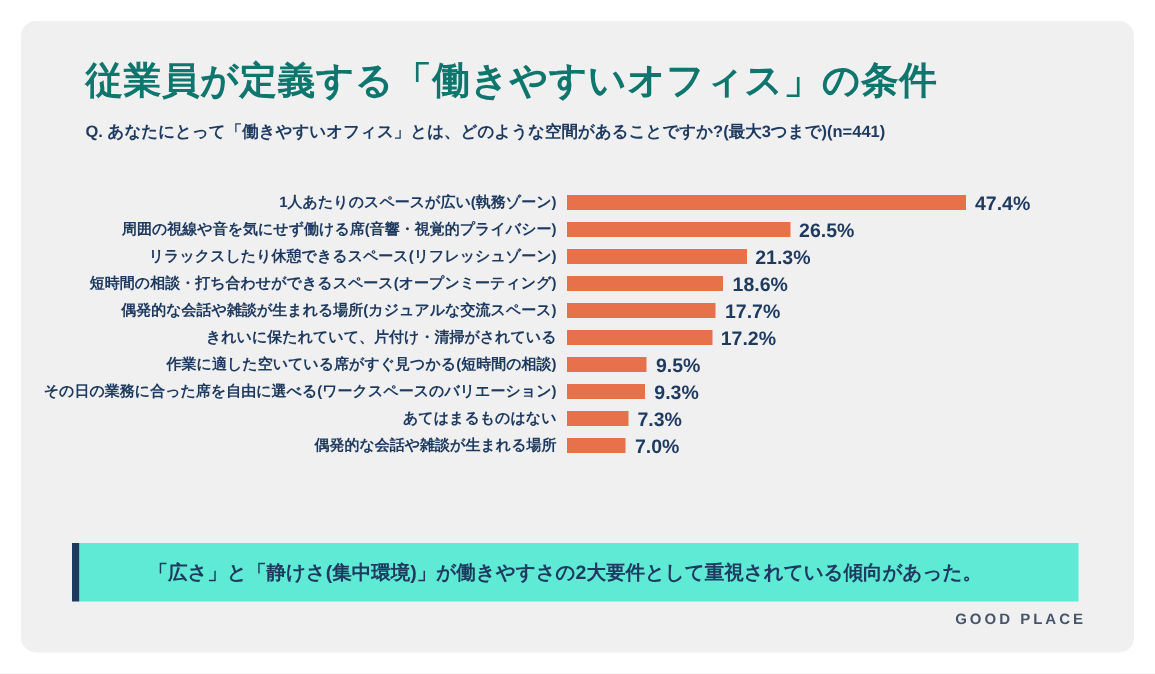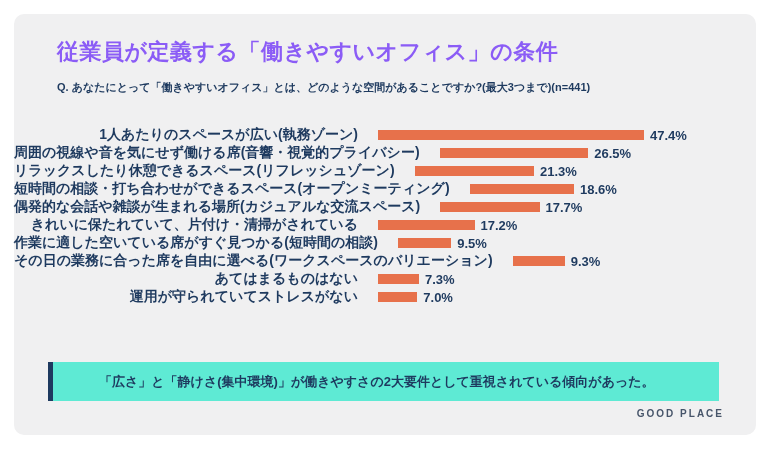--- a/index.html
+++ b/index.html
@@ -6,31 +6,31 @@
   body{
     width:770px;height:449px;background:#ffffff;position:relative;overflow:hidden;
     font-family:"Liberation Sans","DejaVu Sans",sans-serif;
   }
   .card{
     position:absolute;left:14px;top:14px;width:742px;height:421px;
     background:#f0f0f1;border-radius:10px;
   }
   .title{
     position:absolute;left:43px;top:23px;
-    font-size:22px;font-weight:bold;color:#8b5cf6;letter-spacing:.5px;white-space:nowrap;
+    font-size:25px;font-weight:bold;color:#0f766e;letter-spacing:.5px;white-space:nowrap;
   }
   .subtitle{
     position:absolute;left:43px;top:66px;
     font-size:11px;font-weight:bold;color:#1e3a5f;white-space:nowrap;
   }
   .chart{position:absolute;left:0;top:112px;width:742px;}
   .row{display:flex;align-items:center;height:18px;}
   .row-label{
-    flex:0 0 364px;box-sizing:border-box;padding-right:20px;
-    text-align:right;font-size:14px;font-weight:bold;color:#1e3a5f;white-space:nowrap;
+    flex:0 0 364px;box-sizing:border-box;padding-right:7px;
+    text-align:right;font-size:10px;font-weight:bold;color:#1e3a5f;white-space:nowrap;
   }
   .bar{height:10px;background:#e7714b;flex:0 0 auto;}
   .value{
     margin-left:6px;font-size:13px;font-weight:bold;color:#1e3a5f;white-space:nowrap;
   }
   .callout{
     position:absolute;left:34px;top:348px;width:671px;height:39px;display:flex;
   }
   .callout-accent{flex:0 0 5px;background:#1e3a5f;}
   .callout-box{
@@ -89,21 +89,21 @@
         <div class="row-label">その日の業務に合った席を自由に選べる(ワークスペースのバリエーション)</div>
         <div class="bar" style="width: 52.2px; background: rgb(231, 113, 75);"></div>
         <span class="value">9.3%</span>
       </div>
       <div class="row">
         <div class="row-label">あてはまるものはない</div>
         <div class="bar" style="width: 41px; background: rgb(231, 113, 75);"></div>
         <span class="value">7.3%</span>
       </div>
       <div class="row">
-        <div class="row-label">運用が守られていてストレスがない</div>
+        <div class="row-label">偶発的な会話や雑談が生まれる場所</div>
         <div class="bar" style="width: 39.3px; background: rgb(231, 113, 75);"></div>
         <span class="value">7.0%</span>
       </div>
     </div>
   <div class="callout">
     <div class="callout-accent"></div>
     <div class="callout-box">
       <span class="callout-text">「広さ」と「静けさ(集中環境)」が働きやすさの2大要件として重視されている傾向があった。</span>
     </div>
   </div>

